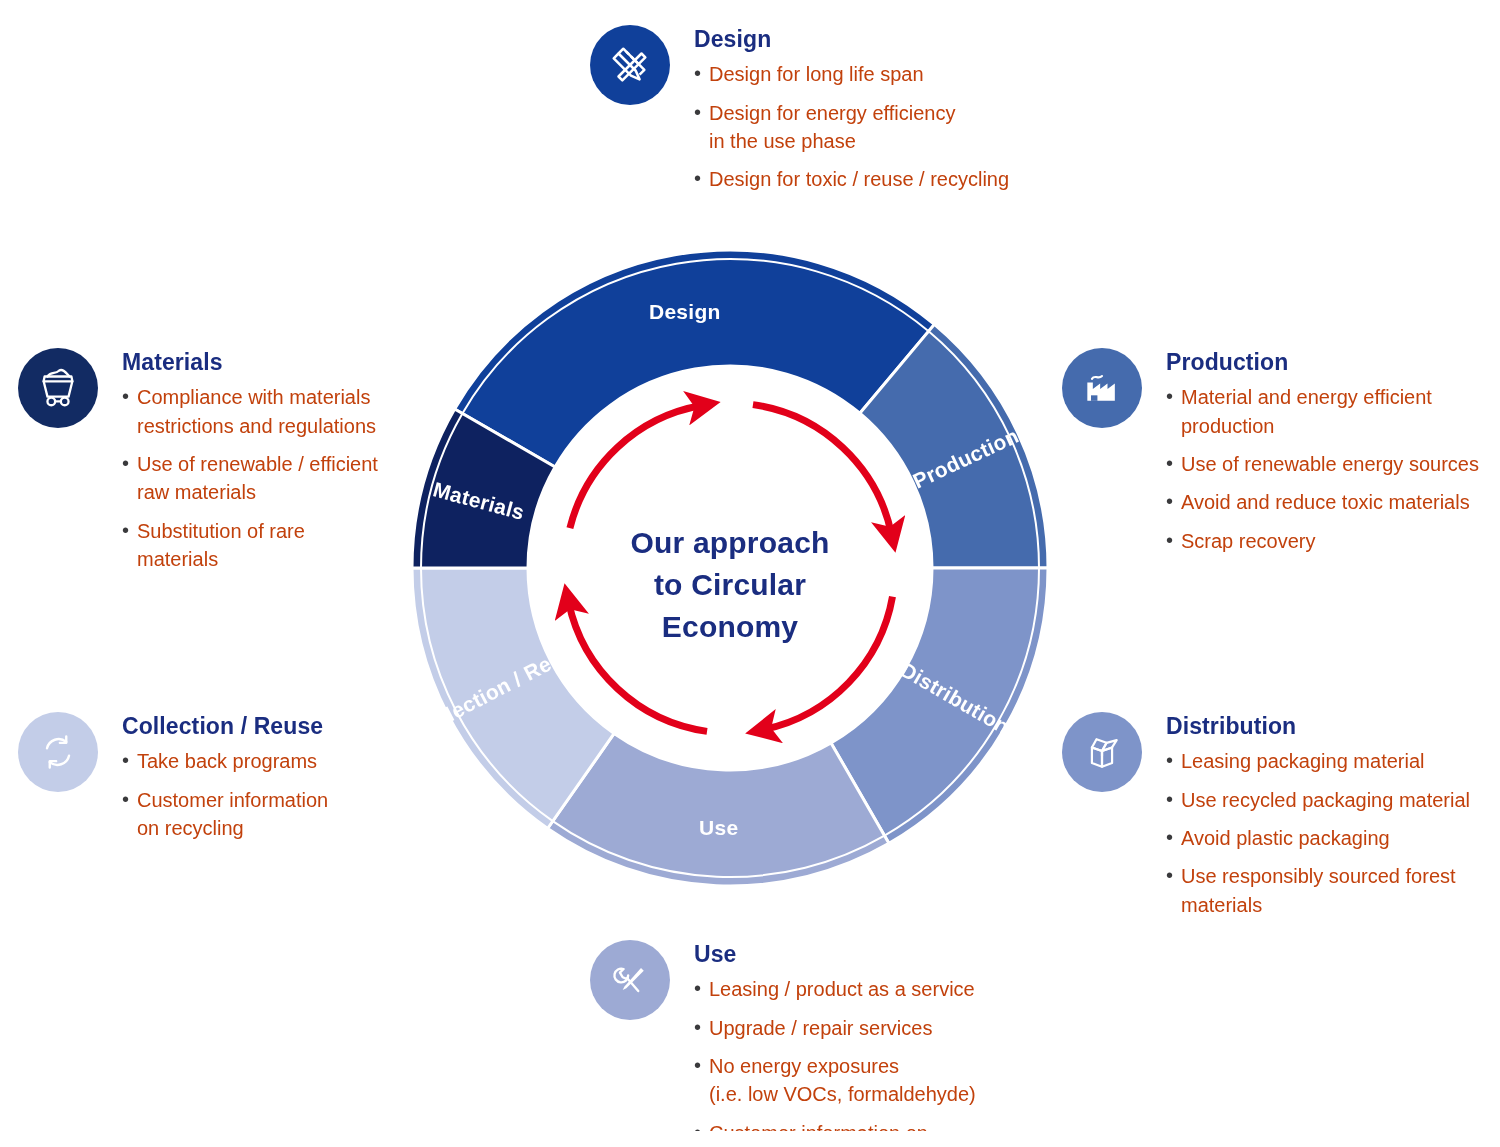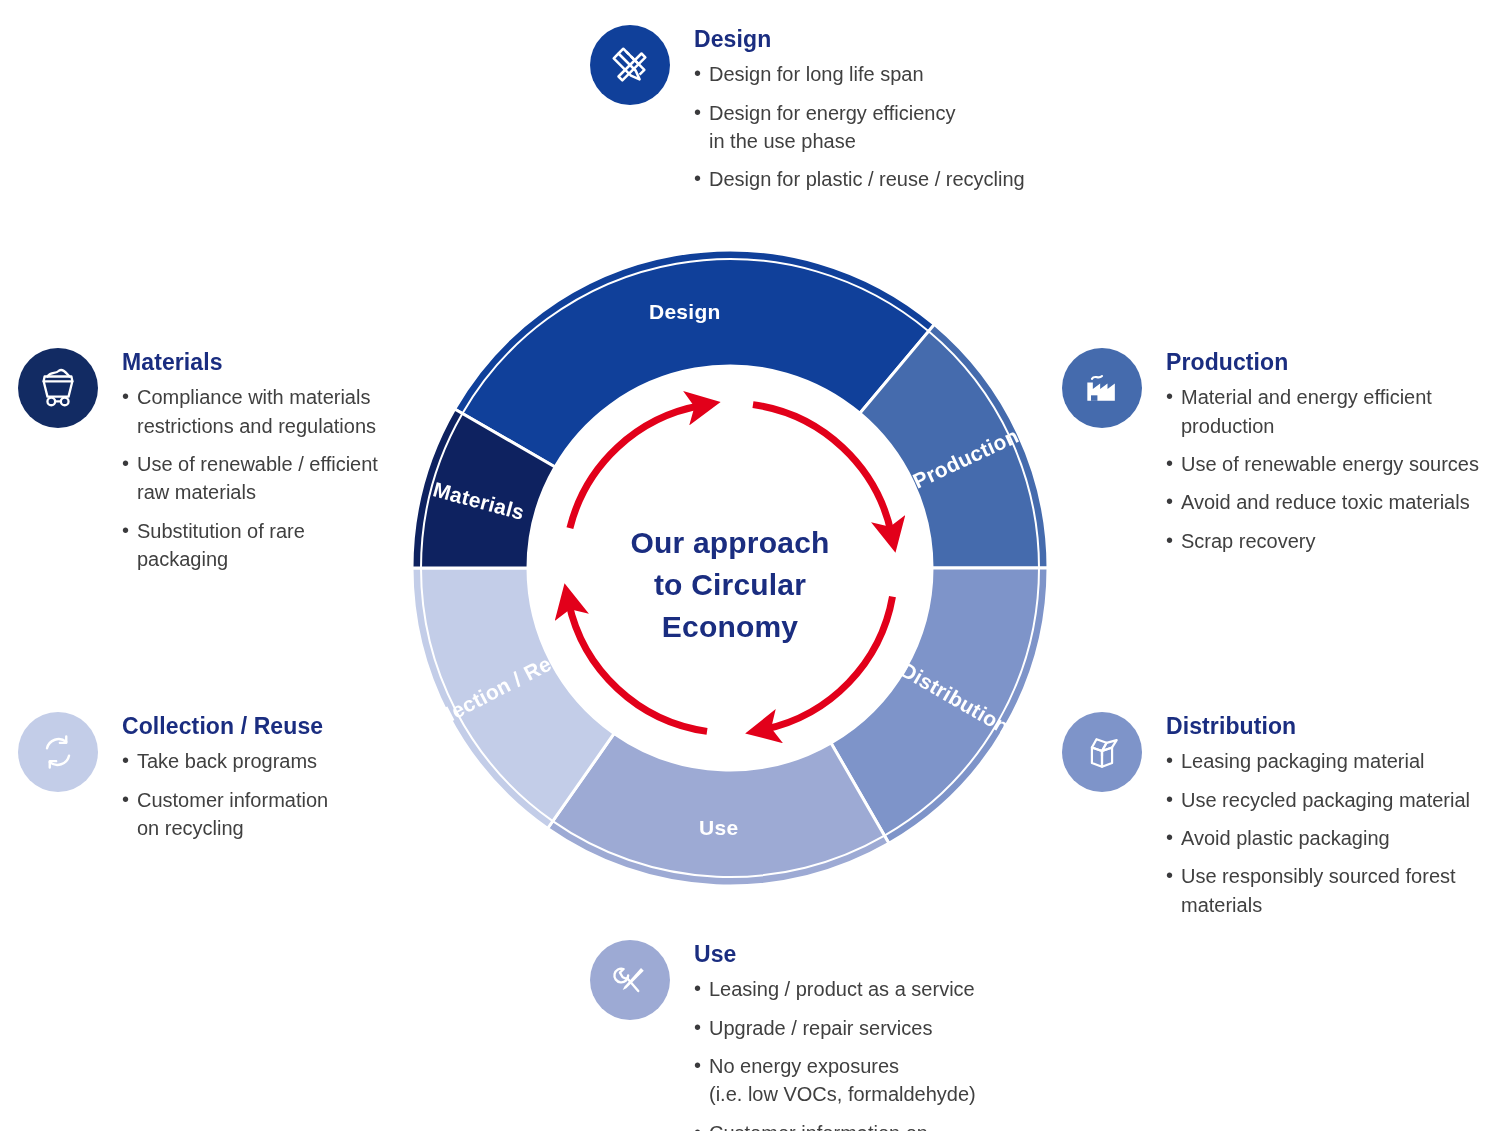--- a/index.html
+++ b/index.html
@@ -53,21 +53,21 @@
   }
   .bullets {
     list-style: none;
     margin: 0;
     padding: 0;
   }
   .bullets li {
     position: relative;
     font-size: 20px;
     line-height: 1.42;
-    color: #404040;
+    color: #c2410c;
     padding-left: 15px;
     margin-bottom: 10px;
     white-space: pre-line;
   }
   .bullets li:before {
     content: "\2022";
     position: absolute;
     left: 0;
     top: -1px;
     color: #3a3a3c;
@@ -119,21 +119,21 @@
           </g>
         </svg>
       </span>
     </div>
     <div class="callout-body">
       <div class="callout-title">Design</div>
       <ul class="bullets">
         <li>Design for long life span</li>
         <li>Design for energy efficiency
 in the use phase</li>
-        <li>Design for plastic / reuse / recycling</li>
+        <li>Design for toxic / reuse / recycling</li>
       </ul>
     </div>
   </div>
 
   <div class="callout" style="left:18px; top:348px; width:380px;">
     <div class="badge" style="background:#122b63;">
       <span>
         <svg width="46" height="46" viewBox="0 0 48 48">
           <g stroke="#ffffff" stroke-width="2.4" fill="none" stroke-linejoin="round" stroke-linecap="round">
             <path d="M9 17 L39 17 L35 33 L13 33 Z"></path>
@@ -147,21 +147,21 @@
       </span>
     </div>
     <div class="callout-body">
       <div class="callout-title">Materials</div>
       <ul class="bullets">
         <li>Compliance with materials
 restrictions and regulations</li>
         <li>Use of renewable / efficient
 raw materials</li>
         <li>Substitution of rare
-packaging</li>
+materials</li>
       </ul>
     </div>
   </div>
 
   <div class="callout" style="left:18px; top:712px; width:380px;">
     <div class="badge" style="background:#c3cde8;">
       <span>
         <svg width="44" height="44" viewBox="0 0 48 48">
           <g stroke="#ffffff" stroke-width="2.6" fill="none" stroke-linecap="round" stroke-linejoin="round">
             <path d="M12 20 A13 13 0 0 1 33 13"></path>

